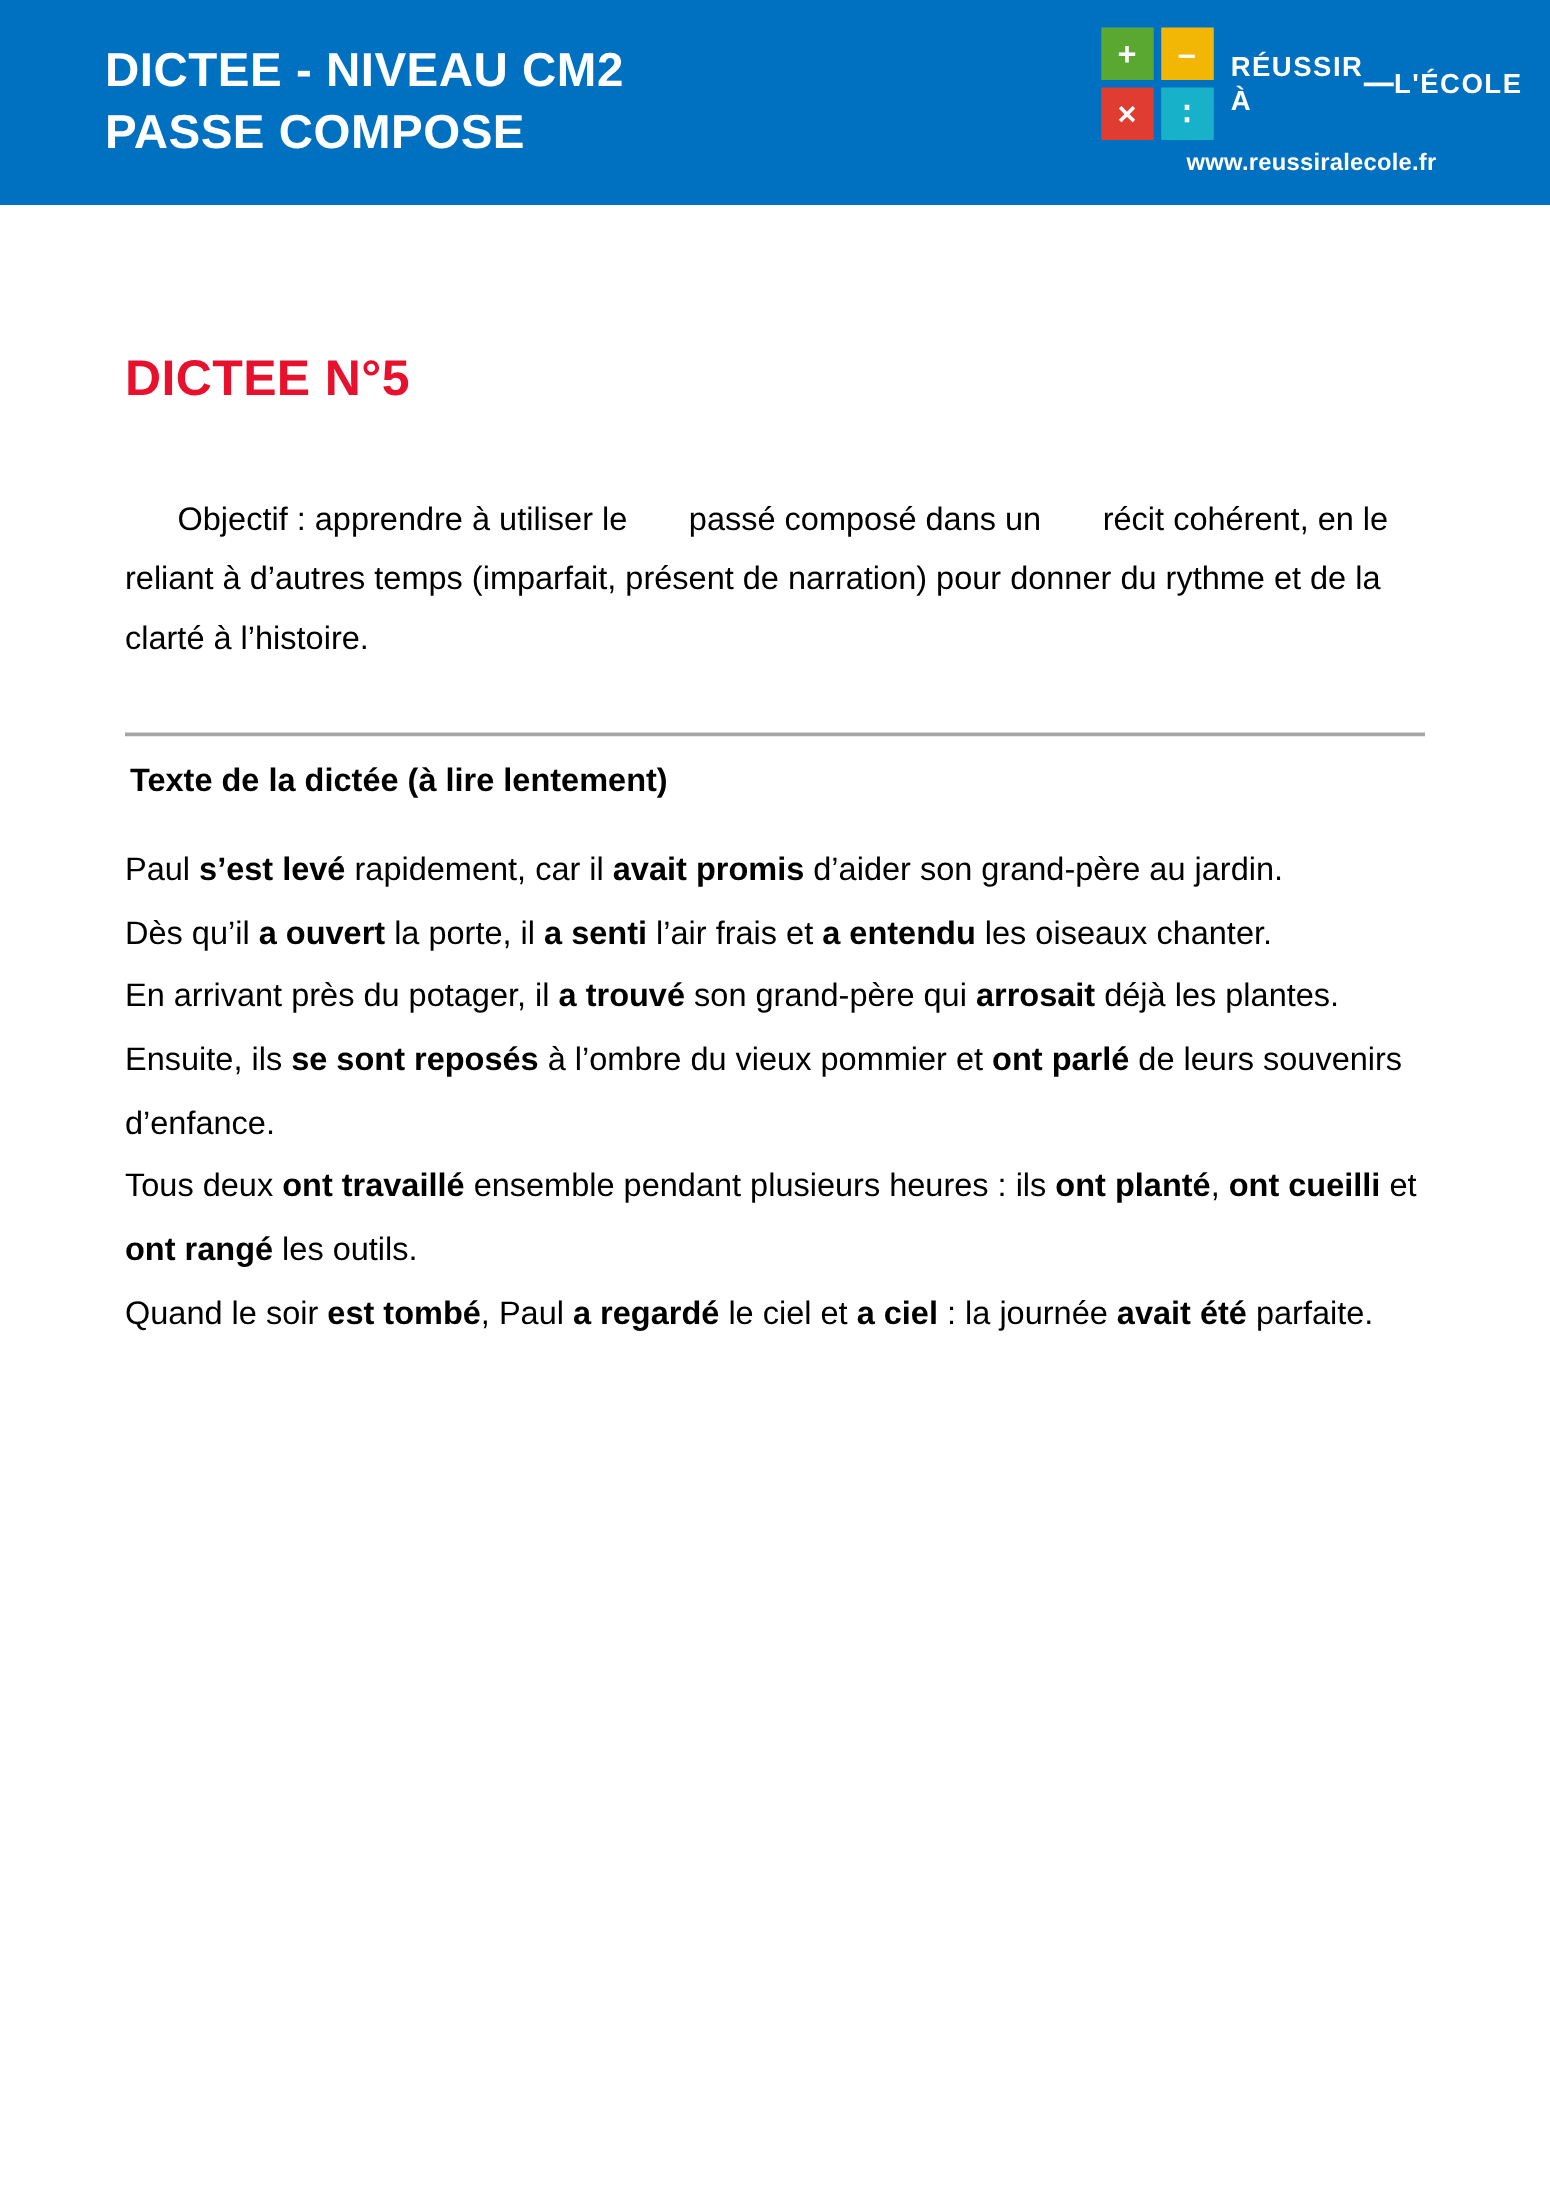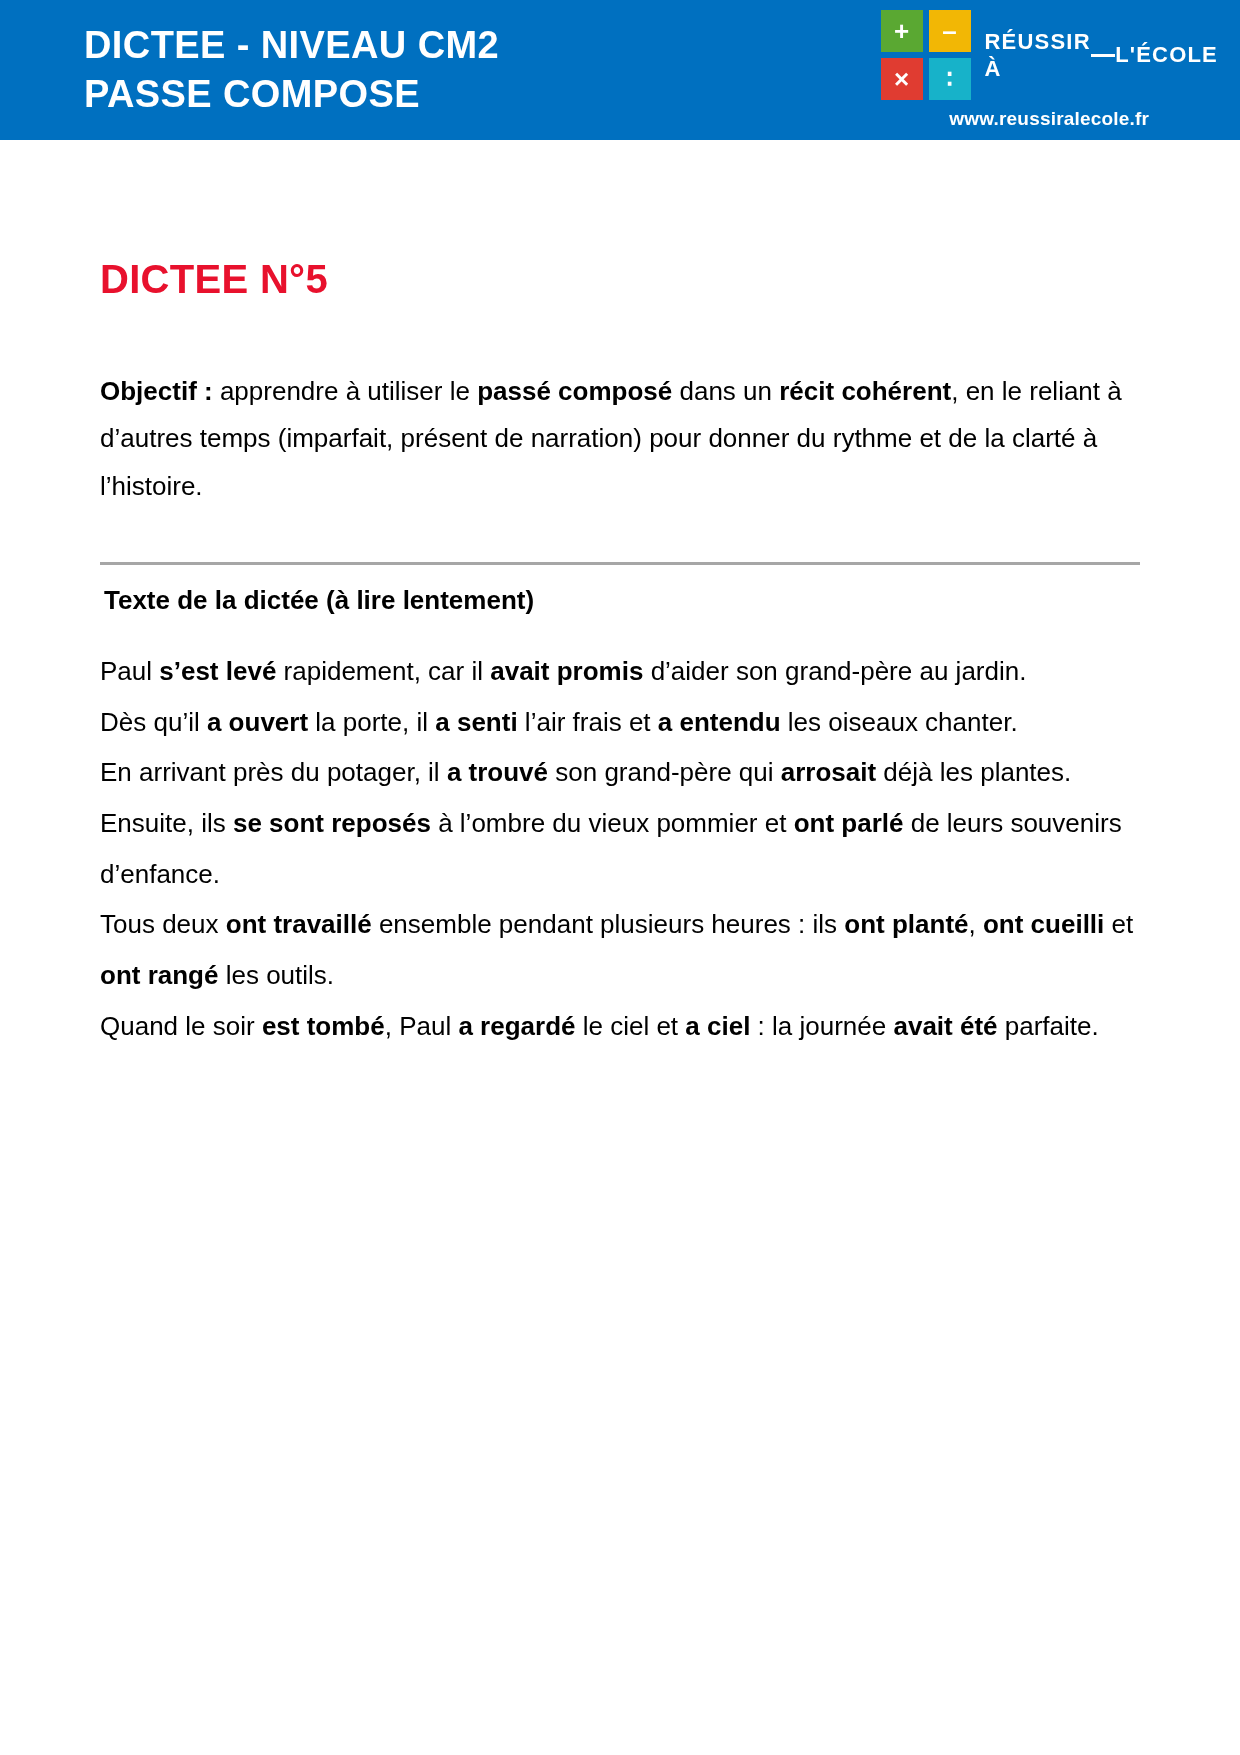--- a/index.html
+++ b/index.html
@@ -12,21 +12,21 @@
     background: #ffffff;
     font-family: "Liberation Sans", sans-serif;
     color: #000000;
     position: relative;
     overflow: hidden;
   }
 
   
   .header {
     position: relative;
-    height: 140px;
+    height: 164px;
     background: #0070c0;
     display: flex;
     align-items: center;
     justify-content: space-between;
     padding: 0 12px 0 0;
     box-sizing: border-box;
   }
   .header-left {
     padding-left: 84px;
   }
@@ -107,21 +107,21 @@
     font-size: 40px;
     font-weight: bold;
     margin-top: 117px;
     letter-spacing: 0.3px;
   }
   .objective {
     margin-top: 66px;
     font-size: 26px;
     line-height: 1.82;
   }
-  .objective b { font-weight: bold; }
+  .objective b { font-weight: normal; margin-left: 42px; }
 
   .divider {
     margin-top: 52px;
     height: 3px;
     background: #a6a6a6;
   }
 
   .section-title {
     margin-top: 20px;
     font-size: 26px;

